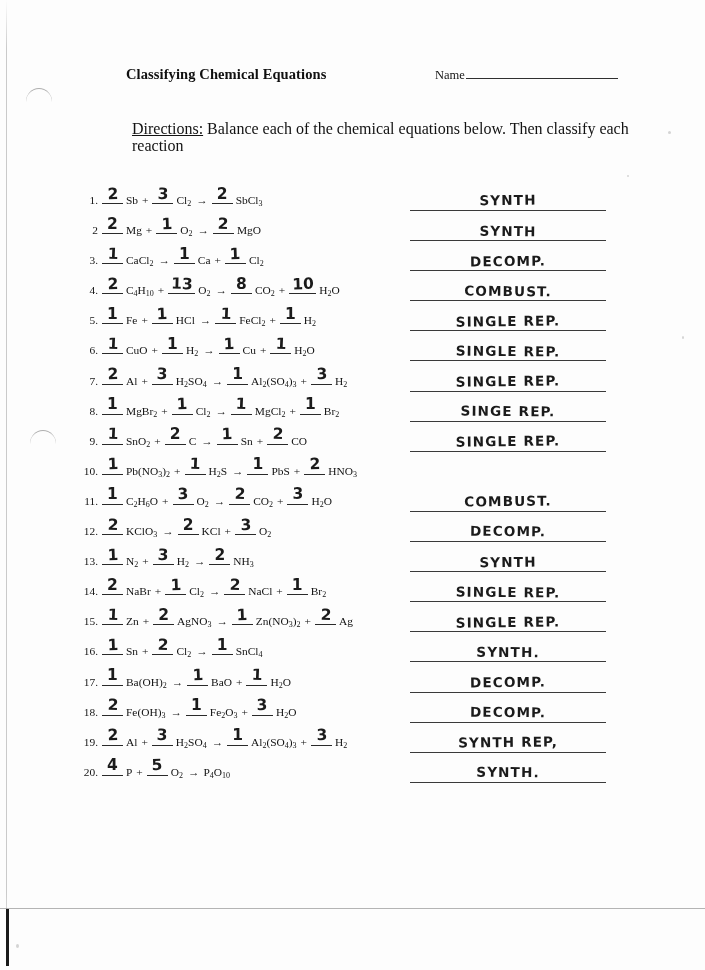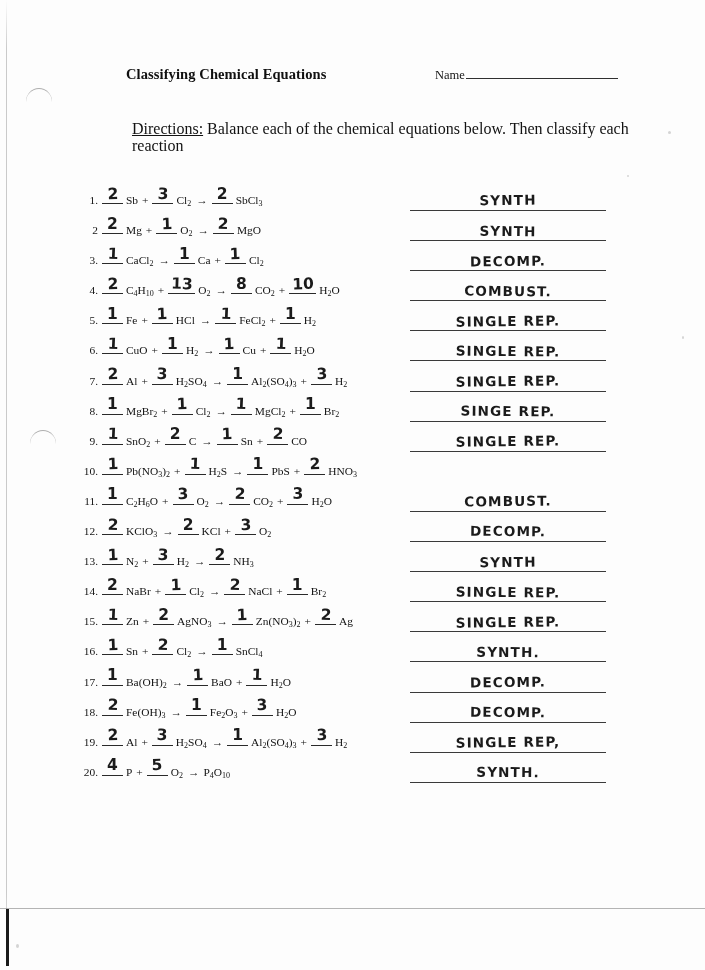--- a/index.html
+++ b/index.html
@@ -741,21 +741,21 @@
             </span>
             <span class="formula">Al<sub>2</sub>(SO<sub>4</sub>)<sub>3</sub></span>
             <span class="plus">+</span>
             <span class="coef">
               <span class="hw" style="transform: translateX(-50%) rotate(-2.2deg);">3</span>
             </span>
             <span class="formula">H<sub>2</sub></span>
           </span>
         </div>
         <div class="eq-answer">
-          <span class="hw-answer" style="transform: translateX(-50%) rotate(-0.7deg);">SINGLE REP,</span>
+          <span class="hw-answer" style="transform: translateX(-50%) rotate(-0.7deg);">SYNTH REP,</span>
         </div>
       </div>
       <div class="eq-row">
         <div class="eq-left">
           <span class="eq-num">20.</span>
           <span class="eq-body">
             <span class="coef">
               <span class="hw" style="transform: translateX(-50%) rotate(0deg);">4</span>
             </span>
             <span class="formula">P</span>

